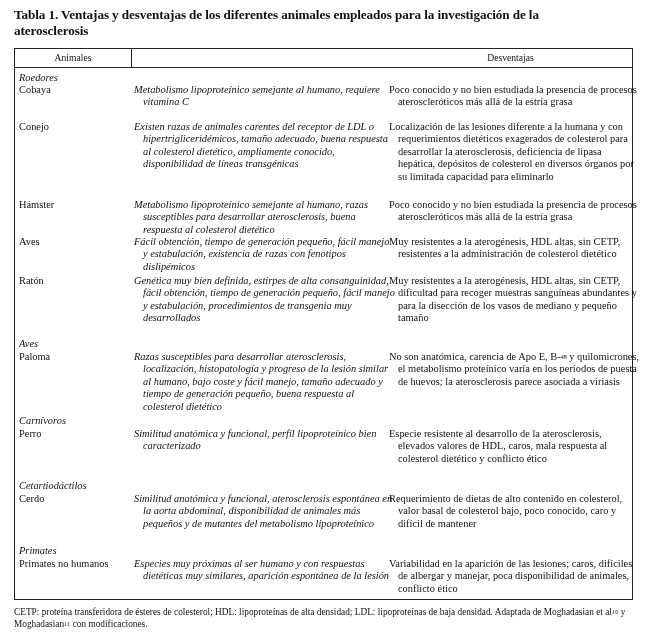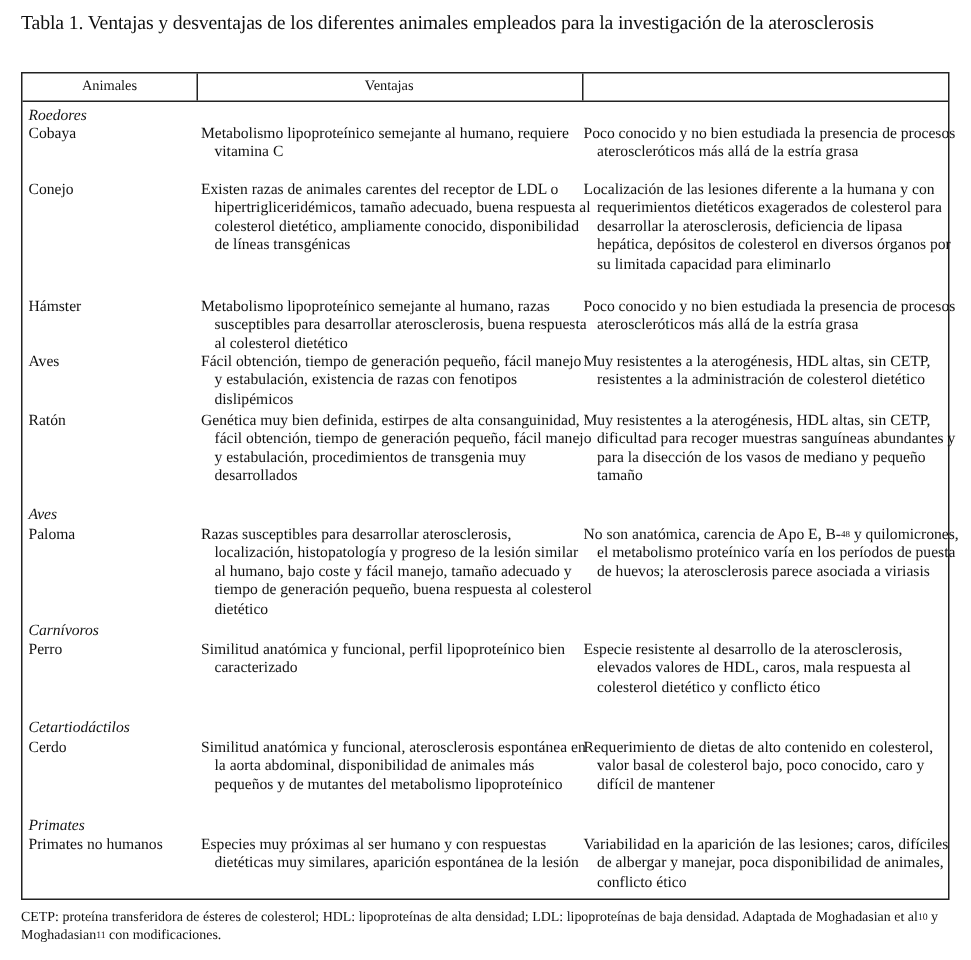--- a/index.html
+++ b/index.html
@@ -3,21 +3,21 @@
 <meta charset="utf-8">
 <style>
   html, body { margin: 0; padding: 0; background: #ffffff; }
   body {
     width: 647px; height: 640px; position: relative; overflow: hidden;
     font-family: "Liberation Serif", "DejaVu Serif", serif;
     color: #111;
   }
   .title {
     position: absolute; left: 14px; top: 7px; width: 600px;
-    font-weight: normal; font-size: 13.2px; line-height: 16px;
+    font-weight: bold; font-size: 13.2px; line-height: 16px;
     letter-spacing: -0.1px;
   }
   .tbl-box {
     position: absolute; left: 14px; top: 48px; width: 619px; height: 552px;
     border: 1px solid #222; box-sizing: border-box;
   }
   .hdr {
     position: absolute; left: 0; top: 0; width: 100%; height: 19px;
     border-bottom: 1px solid #222; box-sizing: border-box;
     font-size: 9.6px; line-height: 18px;
@@ -28,39 +28,39 @@
   .hdr .c3 { left: 373px; width: 245px; }
   .body {
     position: absolute; left: 0; top: 19px; width: 100%;
     font-size: 10.4px; line-height: 12.4px;
   }
   .group-label {
     position: absolute; left: 4px; font-style: italic; font-family: Liberation Serif, serif;
   }
   .row { position: absolute; left: 0; width: 100%; }
   .row .animal { position: absolute; left: 4px; width: 112px; }
-  .row .adv { position: absolute; left: 119px; width: 252px; }
+  .row .adv { position: absolute; left: 119px; width: 252px; font-style: italic; }
   .row .dis { position: absolute; left: 374px; width: 242px; }
   .hang { padding-left: 9px; text-indent: -9px; }
   .footnote {
     position: absolute; left: 14px; top: 607px; width: 625px;
     font-size: 9.3px; line-height: 11.6px;
   }
   sup { font-size: 6.5px; vertical-align: top; position: relative; top: -1px; }
   sub.b48 { font-size: 6px; vertical-align: bottom; }
 </style>
 </head>
 <body>
 
 <div class="title">Tabla 1. Ventajas y desventajas de los diferentes animales empleados para la investigación de la aterosclerosis</div>
 
 <div class="tbl-box">
   <div class="hdr">
     <div class="c c1">Animales</div>
-    <div class="c c2">Ventajas</div>
+    <div class="c c3">Desventajas</div>
   </div>
 
   <div class="body">
 
     <div class="group-label" style="top:4px">Roedores</div>
     <div class="row" style="top:16px">
       <div class="animal">Cobaya</div>
       <div class="adv hang">Metabolismo lipoproteínico semejante al humano, requiere vitamina C</div>
       <div class="dis hang">Poco conocido y no bien estudiada la presencia de procesos ateroscleróticos más allá de la estría grasa</div>
     </div>

